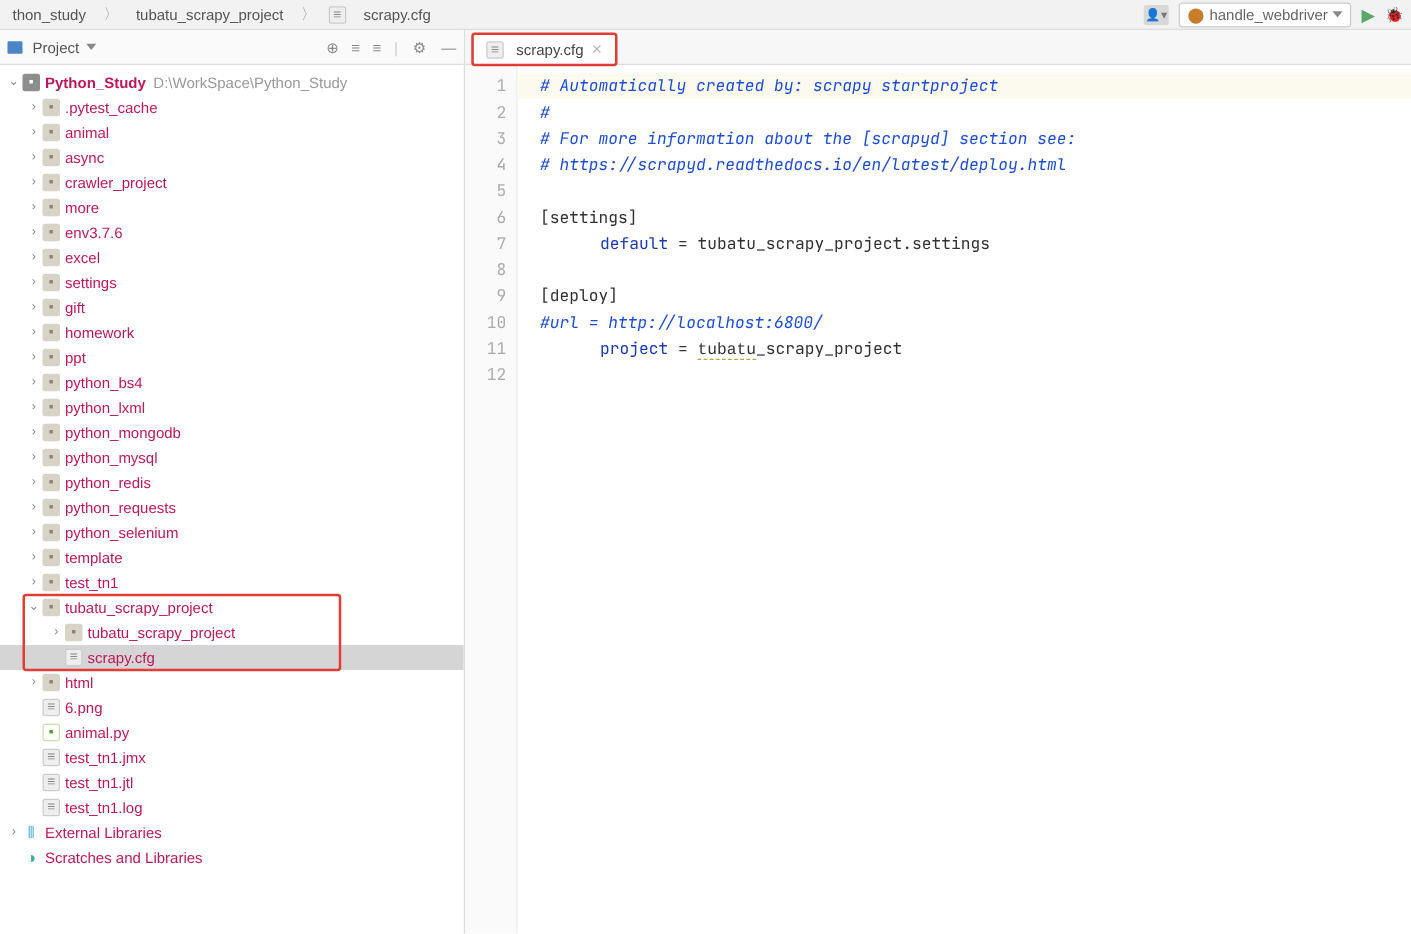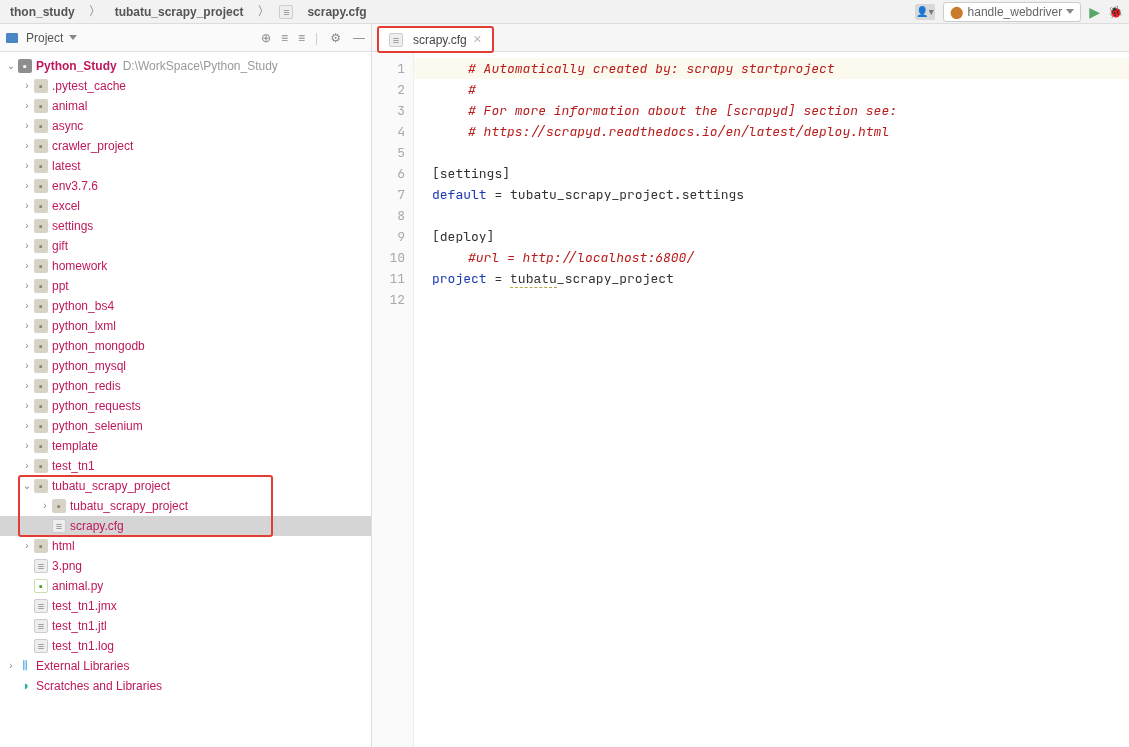--- a/index.html
+++ b/index.html
@@ -1,19 +1,19 @@
 <!DOCTYPE html>
 <html><head>
 <meta charset="utf-8">
 <style>
   * { box-sizing: border-box; margin: 0; padding: 0; }
   body { font-family: "Segoe UI", Arial, sans-serif; font-size: 12px; color: #333; background: #fff; width: 1129px; height: 747px; overflow: hidden; }
   .topbar { height: 24px; background: #f2f2f2; border-bottom: 1px solid #ddd; display:flex; align-items:center; justify-content:space-between; padding: 0 6px; }
   .breadcrumb { display:flex; align-items:center; gap:6px; color:#555; }
-  .breadcrumb span { padding:2px 4px;font-weight:bold; }
+  .breadcrumb span { padding:2px 4px; }
   .breadcrumb .sep { color:#999; }
   .topbar-right { display:flex; align-items:center; gap:8px; }
   .run-config { background:#fff; border:1px solid #ccc; border-radius:3px; padding:2px 6px; display:flex; align-items:center; gap:4px; color:#666;}
   .tri { width:0; height:0; border-left:4px solid transparent; border-right:4px solid transparent; border-top:5px solid #888; }
   .play { color:#59a869; font-size:14px; }
   .bug { color:#59a869; font-size:12px; }
   .avatar { width:20px; height:16px; background:#d8d8d8; border-radius:2px; display:flex; align-items:center; justify-content:center; color:#777; font-size:10px;}
 
   .workarea { display:flex; height:calc(100% - 24px); }
   .project-panel { width:372px; border-right:1px solid #ddd; display:flex; flex-direction:column; }
@@ -45,23 +45,23 @@
   .tabbar { height:28px; border-bottom:1px solid #ddd; display:flex; align-items:flex-end; padding-left:6px; background:#f7f7f7;}
   .tab { height:24px; padding:0 10px; display:flex; align-items:center; gap:6px; background:#fff; border:1px solid #ccc; border-bottom:none; border-radius:2px 2px 0 0; font-size:12px; color:#444; position:relative;}
   .tab .close { color:#bbb; font-size:11px; cursor:pointer; }
   .tab-highlight { position:absolute; border:2.5px solid #e23c34; border-radius:3px; top:-2px; left:-2px; right:-2px; bottom:-2px; pointer-events:none;}
 
   .code-viewport { flex:1; display:flex; font-family: "JetBrains Mono", Consolas, monospace; font-size:13px; }
   .gutter { width:42px; background:#fafafa; border-right:1px solid #eee; text-align:right; color:#aaa; padding:6px 8px 0 0; line-height:21px;}
   .code { flex:1; padding:6px 10px 0 18px; line-height:21px; position:relative;}
   .code .line1bg { position:absolute; left:0; right:0; top:6px; height:21px; background:#fcfaee; z-index:0;}
   .code pre { position:relative; z-index:1; margin:0; font-family:inherit;}
-  .c-comment { color:#b91c1c; font-style:italic;margin-left:36px; }
+  .c-comment { color:#1d4ed8; font-style:italic; }
   .c-section { color:#333; }
-  .c-key { color:#1a3ab2; }
+  .c-key { color:#1a3ab2;margin-left:48px; }
   .c-eq { color:#333; }
   .c-val { color:#333; }
   .underline { border-bottom:1px dashed #b5a642;font-family:Liberation Mono, monospace; }
   .mini-folder-icon { width:12px; height:10px; background:#4a86c5; display:inline-block; margin-right:4px; border-radius:1px;}
 </style>
 </head>
 <body>
 
 <div class="topbar">
   <div class="breadcrumb">
@@ -128,21 +128,21 @@
             <span class="node-label">async</span>
           </div>
           <div class="node" style="padding-left: 20px;">
             <span class="chevron">›</span>
             <span class="icon icon-folder">▪</span>
             <span class="node-label">crawler_project</span>
           </div>
           <div class="node" style="padding-left: 20px;">
             <span class="chevron">›</span>
             <span class="icon icon-folder">▪</span>
-            <span class="node-label">latest</span>
+            <span class="node-label">more</span>
           </div>
           <div class="node" style="padding-left: 20px;">
             <span class="chevron">›</span>
             <span class="icon icon-folder">▪</span>
             <span class="node-label">env3.7.6</span>
           </div>
           <div class="node" style="padding-left: 20px;">
             <span class="chevron">›</span>
             <span class="icon icon-folder">▪</span>
             <span class="node-label">excel</span>
@@ -235,21 +235,21 @@
 
       <div id="tree-after">
           <div class="node" style="padding-left: 20px;">
             <span class="chevron ">›</span>
             <span class="icon icon-folder">▪</span>
             <span class="node-label">html</span>
           </div>
           <div class="node" style="padding-left: 20px;">
             <span class="chevron empty">›</span>
             <span class="icon icon-file">≡</span>
-            <span class="node-label">3.png</span>
+            <span class="node-label">6.png</span>
           </div>
           <div class="node" style="padding-left: 20px;">
             <span class="chevron empty">›</span>
             <span class="icon icon-py">▪</span>
             <span class="node-label">animal.py</span>
           </div>
           <div class="node" style="padding-left: 20px;">
             <span class="chevron empty">›</span>
             <span class="icon icon-file">≡</span>
             <span class="node-label">test_tn1.jmx</span>

